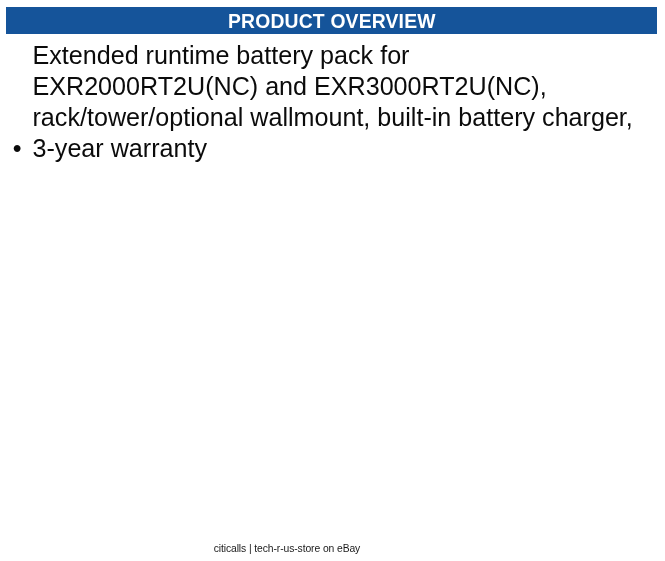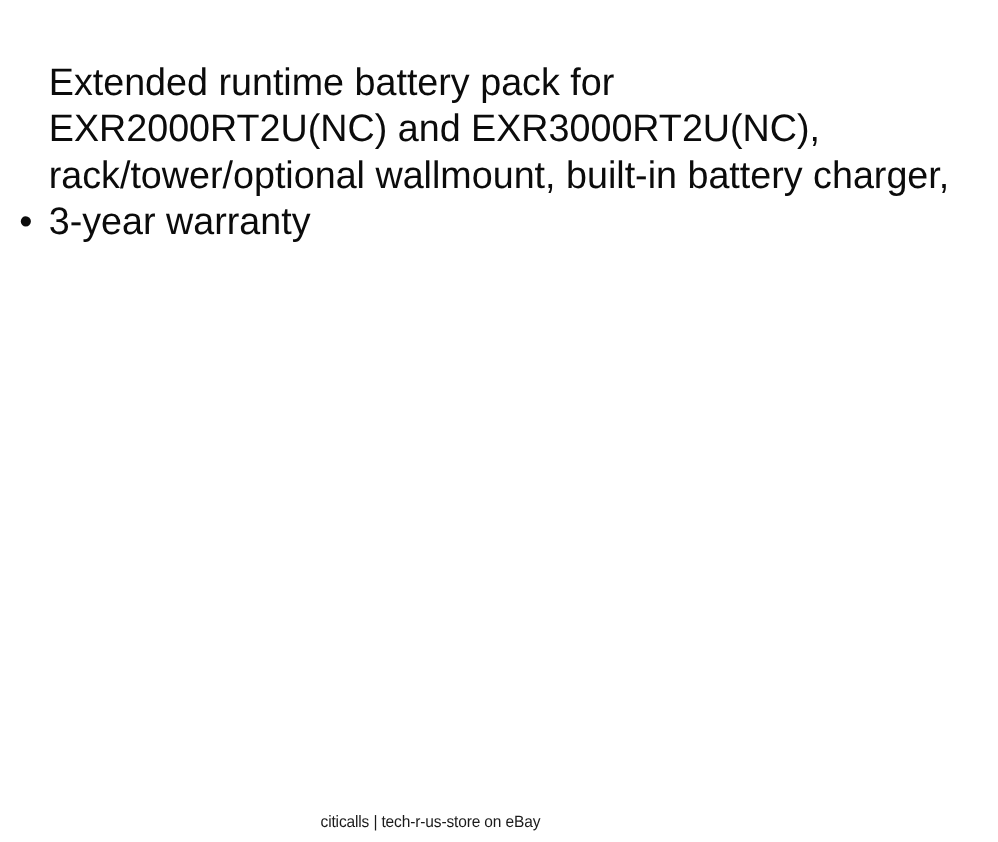--- a/index.html
+++ b/index.html
@@ -94,20 +94,23 @@
     display: inline-block;
     transform-origin: center center;
     white-space: nowrap;
   }
 </style>
 </head>
 <body>
 
 <div id="page">
 
+  <div class="banner">
+    <div class="banner-title">PRODUCT OVERVIEW</div>
+  </div>
 
   <div class="overview-body">
 
     <div class="overview-line no-bullet">
       
       <span class="line-text">Extended runtime battery pack for</span>
     </div>
 
     <div class="overview-line no-bullet">
       

